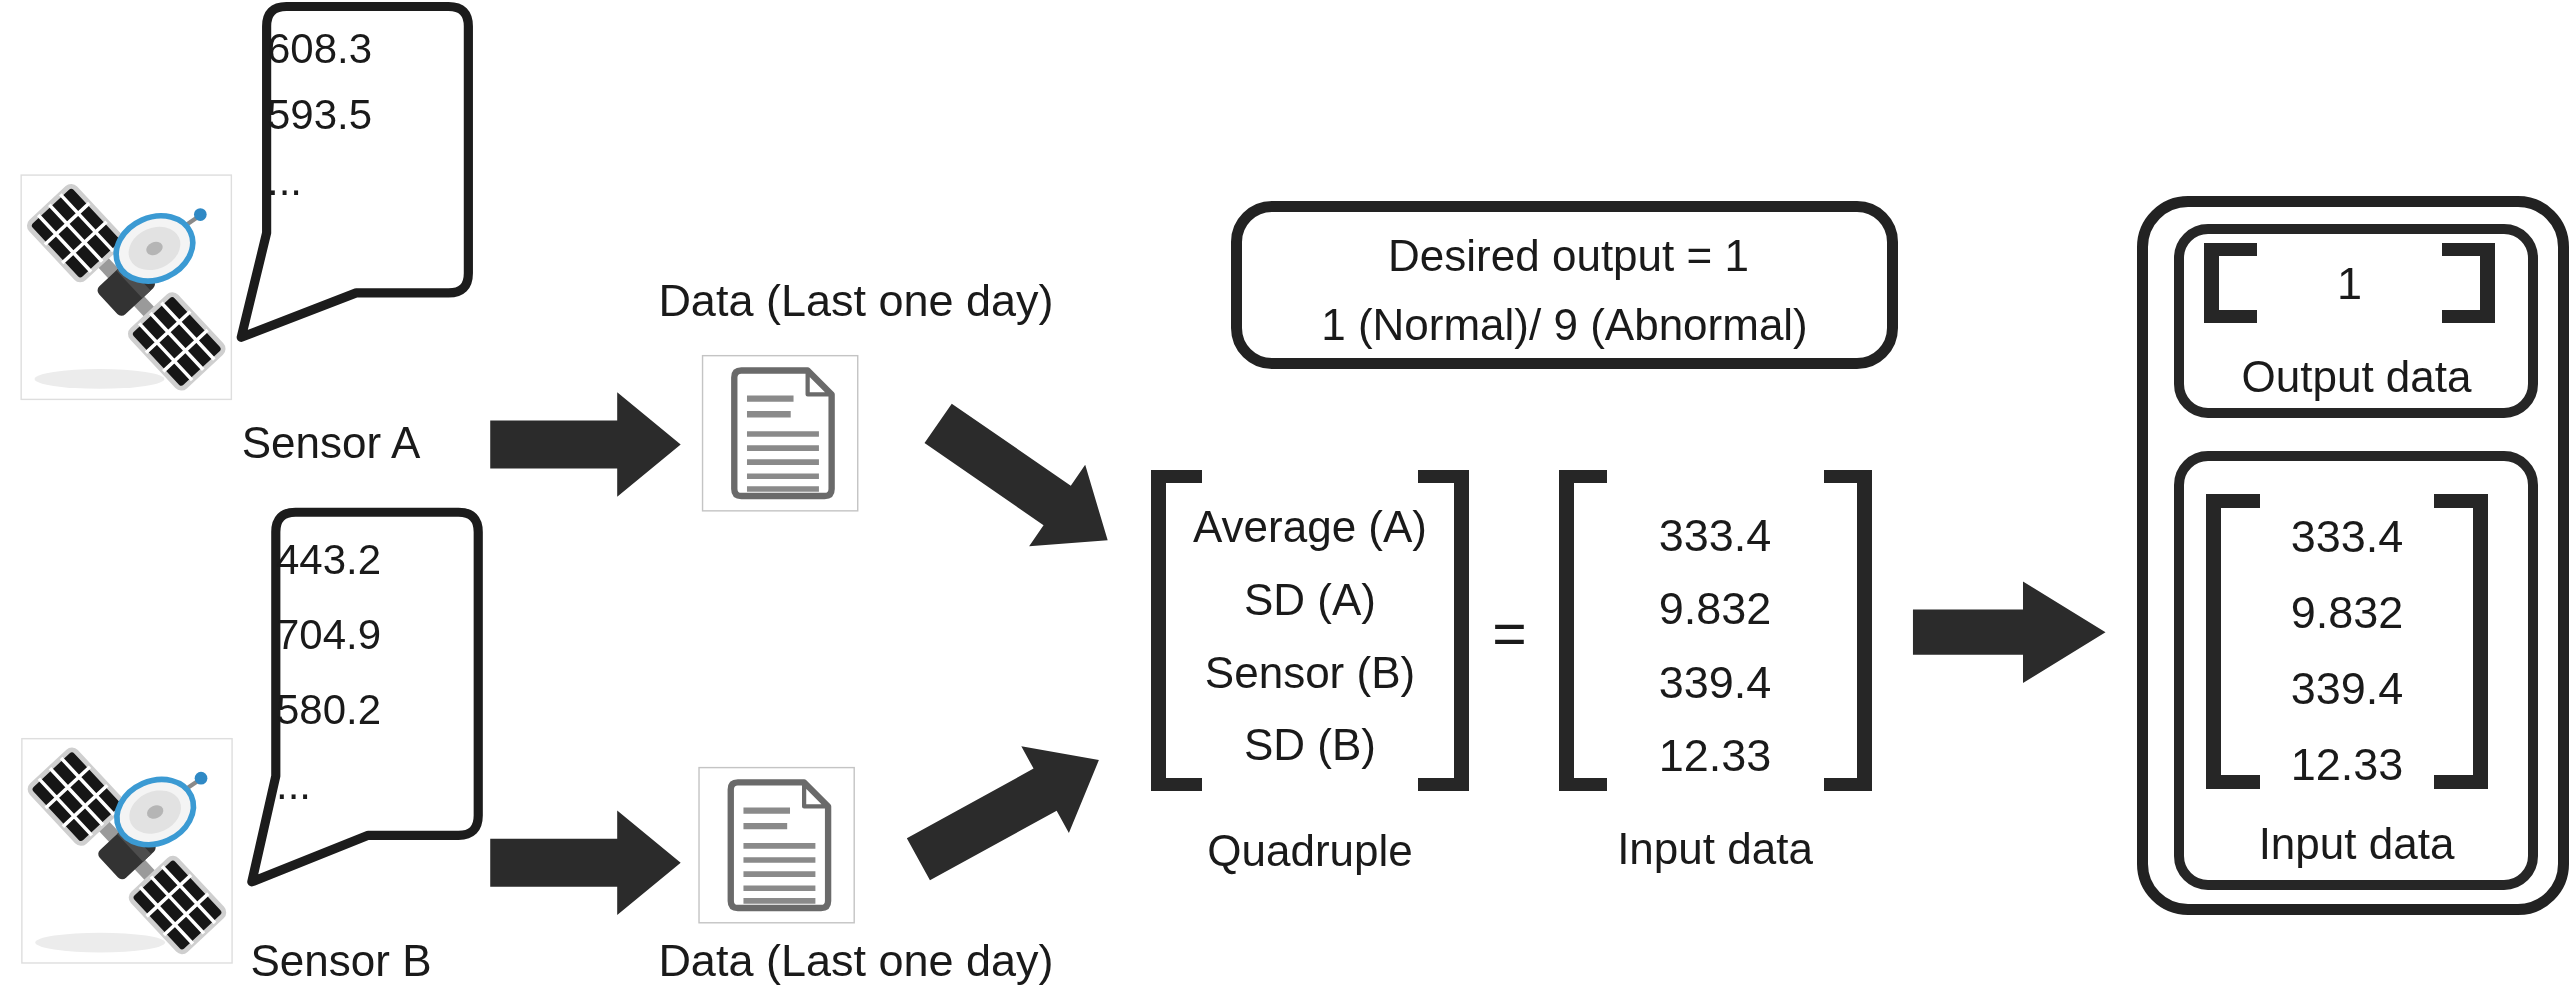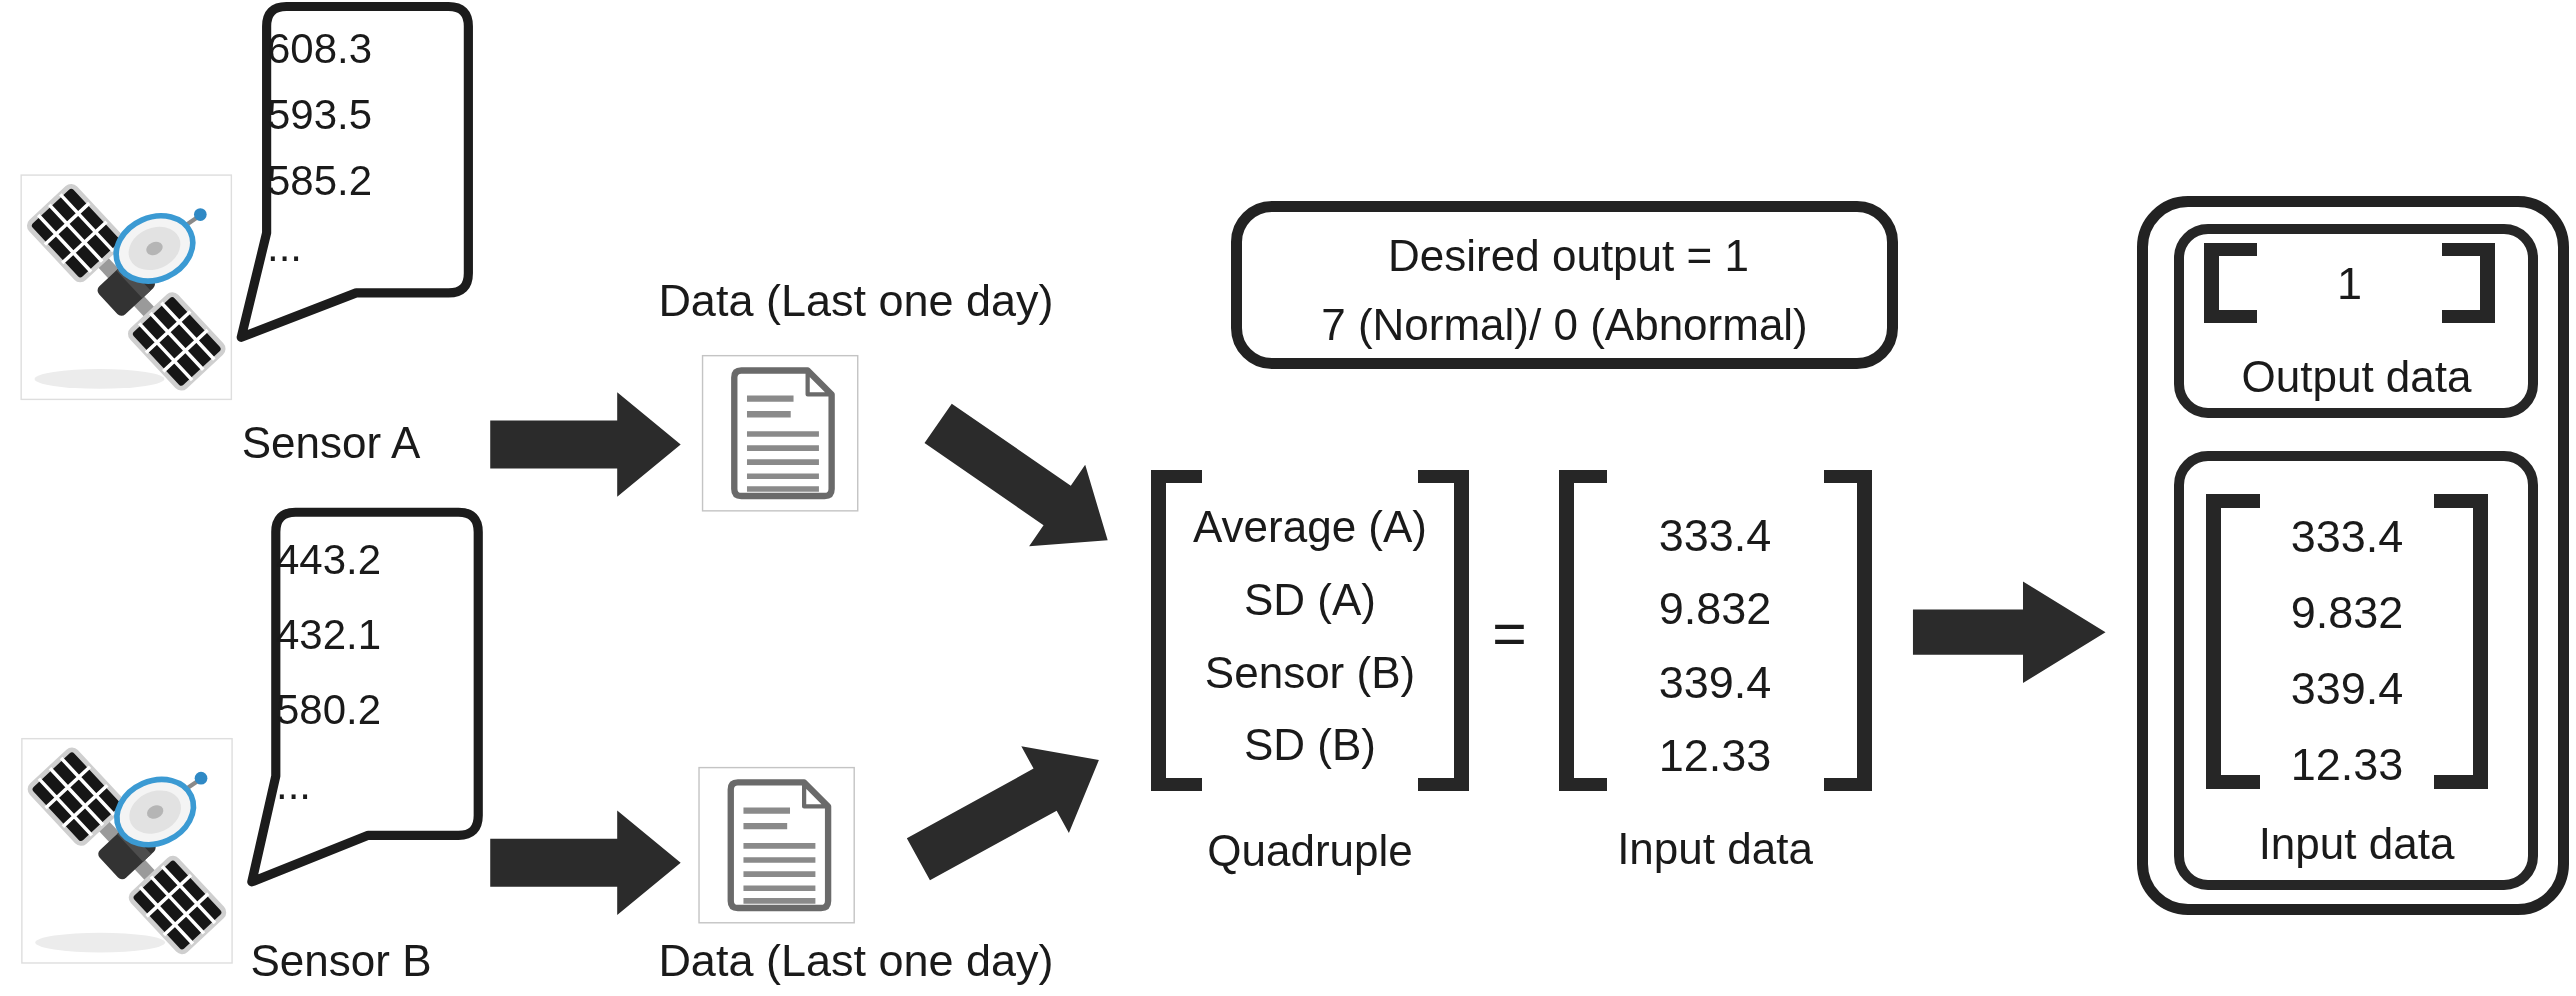--- a/index.html
+++ b/index.html
@@ -99,40 +99,39 @@
       <path d="M0 -34 H205 V-70 L292 0 L205 70 V34 H0 Z" fill="#2b2b2b"></path>
     </g>
     <g>
       <path d="M2712 864 H2868 V824 L2985 896 L2868 968 V928 H2712 Z" fill="#2b2b2b"></path>
     </g>
   </svg>
 
   <div class="bubble-lines bubA">
     <div>608.3</div>
     <div>593.5</div>
-    <div>585.2</div>
     <div>...</div>
   </div>
 
   <div class="bubble-lines bubB">
     <div>443.2</div>
-    <div>432.1</div>
+    <div>704.9</div>
     <div>580.2</div>
     <div>...</div>
   </div>
 
   <div class="txt lbl" style="left:190px;top:419px;width:282px;">Sensor A</div>
   <div class="txt lbl" style="left:200px;top:937px;width:282px;">Sensor B</div>
 
   <div class="txt lbl-big" style="left:609px;top:277px;width:494px;">Data (Last one day)</div>
   <div class="txt lbl-big" style="left:609px;top:937px;width:494px;">Data (Last one day)</div>
 
   <div class="roundbox" style="left:1231px;top:201px;width:667px;height:168px;">
     <div class="txt" style="left:8px;right:0;top:20px;font-size:44px;line-height:47px;">Desired output = 1</div>
-    <div class="txt" style="left:0;right:0;top:89px;font-size:44px;line-height:47px;">7 (Normal)/ 0 (Abnormal)</div>
+    <div class="txt" style="left:0;right:0;top:89px;font-size:44px;line-height:47px;">1 (Normal)/ 9 (Abnormal)</div>
   </div>
 
   <div class="matrix" style="left:1151px;top:470px;width:318px;height:321px;">
     <div class="br br-l" style="left:0;top:0;width:51px;height:321px;"></div>
     <div class="br br-r" style="left:267px;top:0;width:51px;height:321px;"></div>
     <div class="mrow" style="top:105px;">SD (A)</div>
     <div class="mrow" style="top:32px;">Average (A)</div>
     <div class="mrow" style="top:178px;">Sensor (B)</div>
     <div class="mrow" style="top:250px;">SD (B)</div>
   </div>

